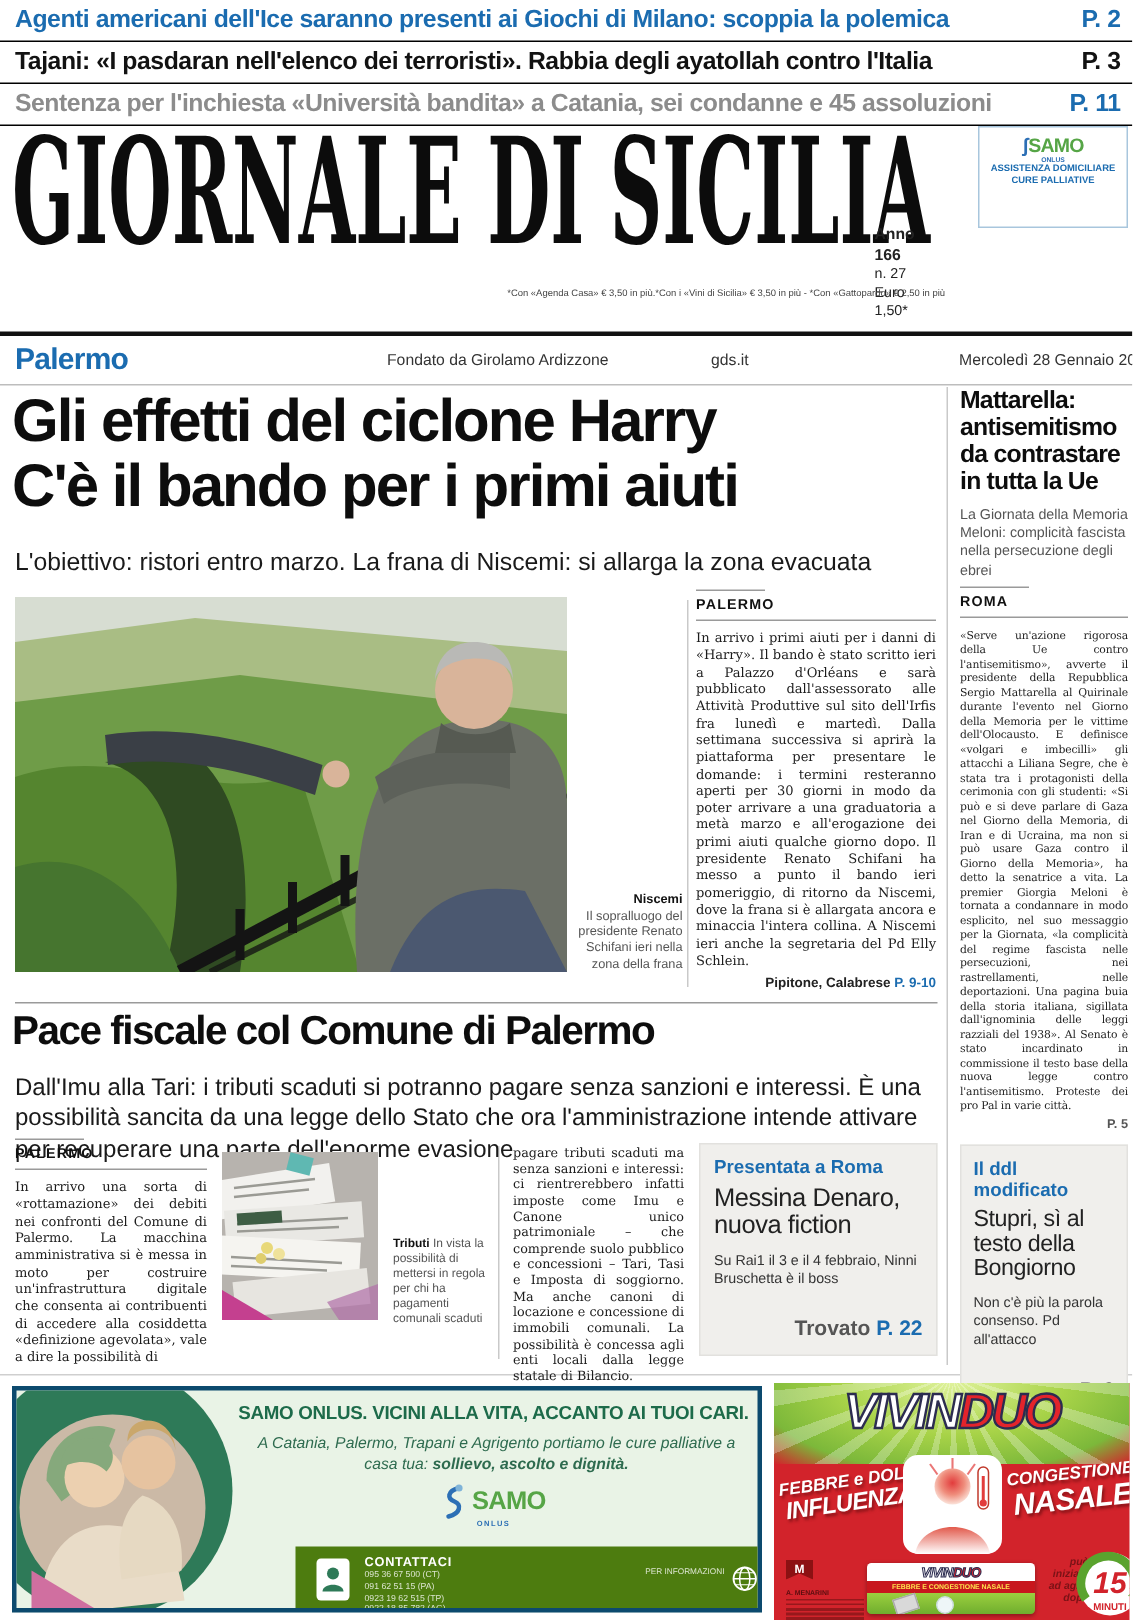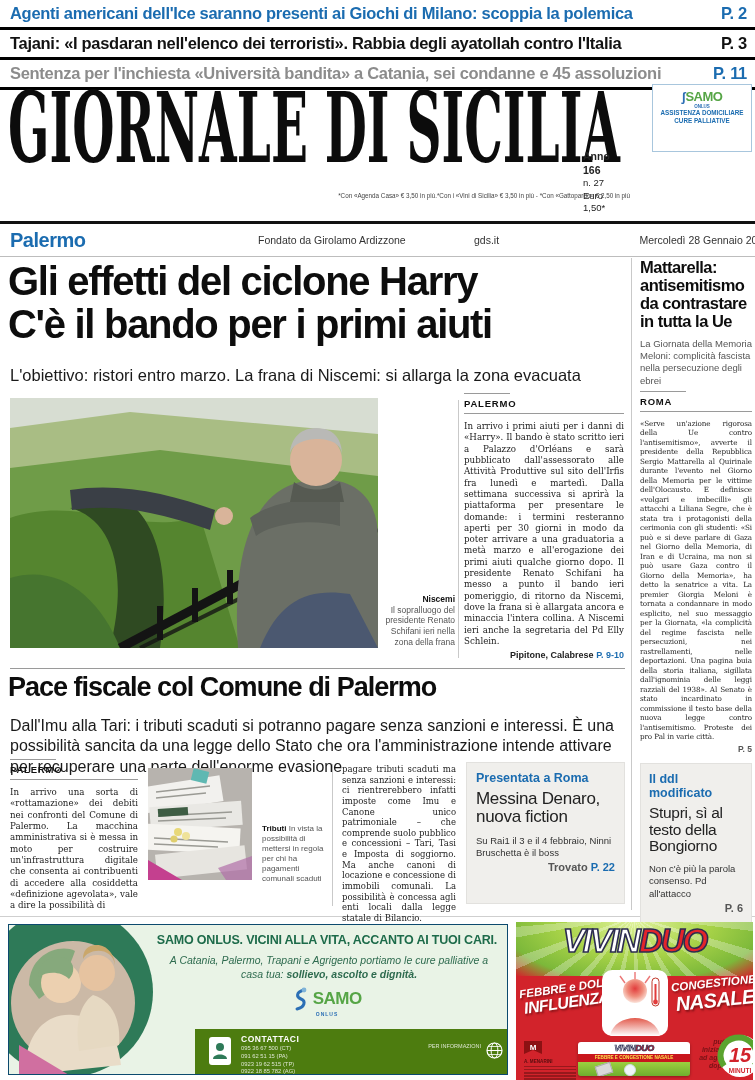--- a/index.html
+++ b/index.html
@@ -1,21 +1,21 @@
 <!DOCTYPE html>
 <html lang="it"><head>
 <meta charset="utf-8">
 <style>
   html,body{margin:0;padding:0;background:#fff;}
   .page{position:relative;width:755px;height:1080px;background:#fff;overflow:hidden;
         font-family:"Liberation Sans",sans-serif;color:#111;}
 
   
   .teasers{position:absolute;left:0;top:0;width:755px;}
-  .teaser-row{position:relative;height:27px;line-height:27px;border-bottom:3px solid #000000;
+  .teaser-row{position:relative;height:27px;line-height:27px;border-bottom:1px solid #000000;
               padding:0 10px;font-weight:bold;font-size:16.5px;letter-spacing:-0.3px;white-space:nowrap;}
   .teaser-row .t-page{position:absolute;right:8px;top:0;font-weight:bold;}
   .t-blue{color:#1b6cb0;} .t-black{color:#121212;} .t-gray{color:#8c8c8c;}
 
   
   .masthead{position:absolute;left:0;top:68px;width:603px;height:136px;text-decoration:underline;}
   .mast-svg{position:absolute;left:8px;top:8px;}
   .samo-badge{position:absolute;left:652px;top:16px;width:98px;height:66px;border:1px solid #a8c6dd;
               background:#fff;text-align:center;}
   .samo-badge .brandline{margin-top:4px;font-size:13px;font-weight:bold;color:#56a546;letter-spacing:-0.5px;}
@@ -68,35 +68,35 @@
   .second-caption{position:absolute;left:262px;top:824px;width:62px;font-size:8px;line-height:1.25;color:#555;}
   .second-caption b{color:#111;}
   .col-c{position:absolute;left:342px;top:764px;width:114px;}
   .col-c .serif-body{font-size:8.5px;line-height:1.25;}
 
   .gray-box{background:#f0efec;border:1px solid #e2e1de;}
   .fiction-box{position:absolute;left:466px;top:762px;width:159px;height:142px;padding:8px 9px;box-sizing:border-box;}
   .box-kicker{font-size:12.5px;font-weight:bold;color:#1b6cb0;margin-bottom:5px;}
   .box-headline{font-size:17px;font-weight:400;line-height:1.08;color:#222;letter-spacing:-0.3px;}
   .box-deck{margin-top:8px;font-size:9.5px;line-height:1.3;color:#333;}
-  .box-ref{text-align:right;font-size:11px;font-weight:bold;color:#555;margin-top:2px;}
+  .box-ref{text-align:right;font-size:14px;font-weight:bold;color:#555;margin-top:18px;}
 
   
   .rail{position:absolute;left:640px;top:258px;width:112px;}
   .rail-headline{font-size:16.5px;font-weight:800;line-height:1.1;letter-spacing:-0.5px;color:#0d0d0d;}
   .rail-deck{margin-top:7px;font-size:9.5px;line-height:1.3;color:#555;}
   .rail .kicker{margin-top:9px;}
   .rail .serif-body{font-size:7.2px;line-height:1.32;letter-spacing:-0.1px;}
   .rail-ref{text-align:right;font-size:8.5px;font-weight:bold;color:#555;margin-top:2px;}
   .ddl-box{margin-top:9px;padding:8px 8px 10px;box-sizing:border-box;width:112px;}
   .ddl-box .box-headline{font-size:15.5px;}
 
   
   .samo-ad{position:absolute;left:8px;top:924px;width:500px;height:151px;background:#e9f3e6;
-           border:1px solid #0c4a6e;box-sizing:border-box;overflow:hidden;}
+           border:3px solid #0c4a6e;box-sizing:border-box;overflow:hidden;}
   .samo-ad .photo-wrap{position:absolute;left:0;top:0;width:138px;height:151px;}
   .samo-ad .dk-circle{position:absolute;left:-26px;top:-18px;width:170px;height:170px;border-radius:50%;background:#2e7a58;}
   .samo-ad .headline{position:absolute;left:140px;top:8px;width:356px;text-align:center;
                      font-size:12.5px;font-weight:bold;color:#1d6b4a;letter-spacing:-0.2px;}
   .samo-ad .tagline{position:absolute;left:150px;top:28px;width:340px;text-align:center;font-style:italic;
                     font-size:10.5px;line-height:1.35;color:#2e6b4f;}
   .samo-ad .logo{position:absolute;left:140px;top:62px;width:356px;text-align:center;}
   .samo-ad .logo .brand{font-size:17px;font-weight:bold;color:#56a546;letter-spacing:-0.5px;vertical-align:middle;}
   .samo-ad .logo .onlus{display:block;font-size:5px;color:#2c6fb5;font-weight:bold;letter-spacing:1px;}
   .samo-bar{position:absolute;left:186px;top:104px;width:314px;height:45px;background:#4d7c0f;color:#fff;}

